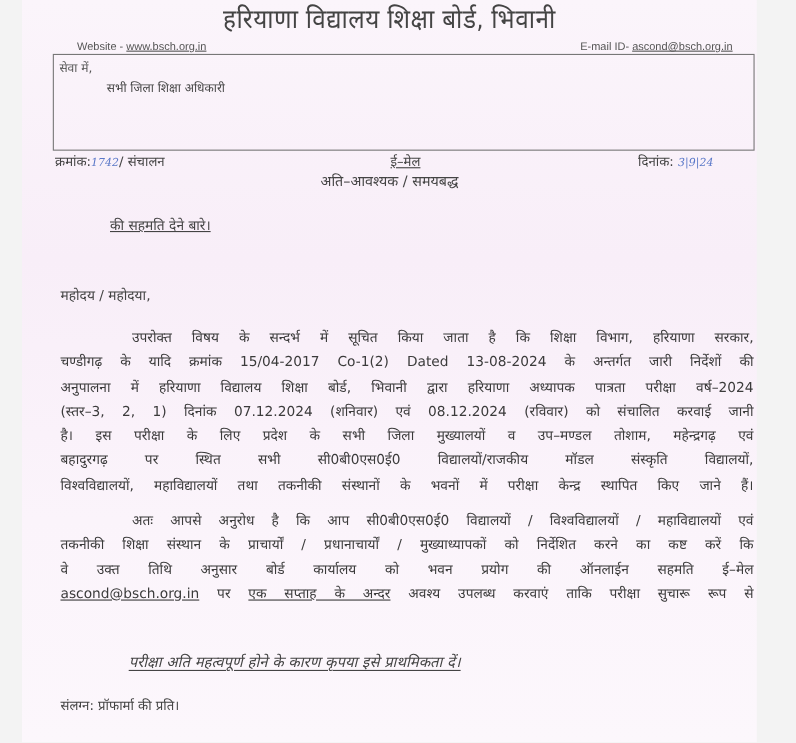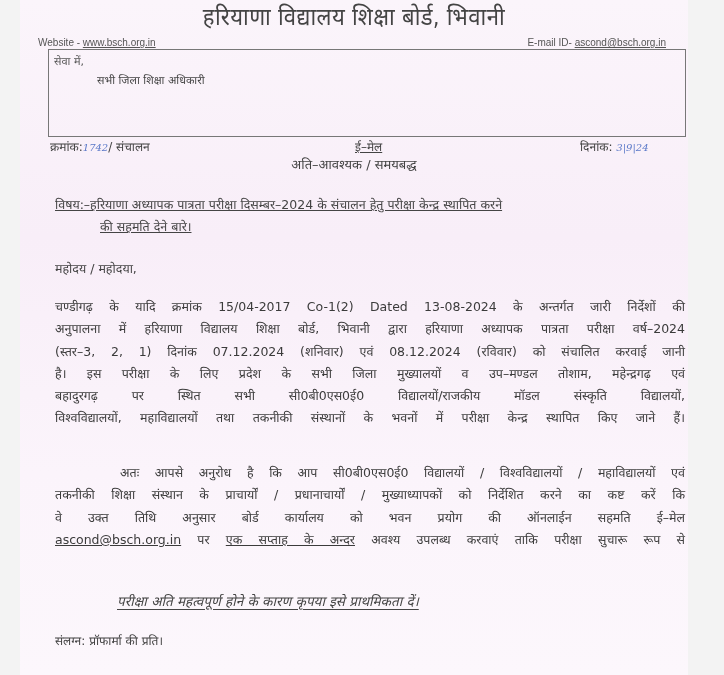--- a/index.html
+++ b/index.html
@@ -16,20 +16,21 @@
     }
     .title {
       position: absolute; left: 0; width: 668px; top: 0; text-align: center;
       font-size: 24px; color: #444; letter-spacing: 0.5px; line-height: 34px;
       font-family: "DejaVu Sans Condensed", "DejaVu Sans", sans-serif;
       transform: scaleX(0.92);
     }
     .contact {
       position: absolute; top: 37px; font-size: 10px; color: #555;
       font-family: "Liberation Sans Narrow", "Liberation Sans", sans-serif;
+      margin-left: 32px;
     }
     .contact.web { left: 18px; }
     .contact.mail { right: 22px; }
     .u { text-decoration: underline; }
     .addr-box {
       position: absolute; left: 28px; top: 49px; width: 638px; height: 88px;
       border: 1px solid #777; box-sizing: border-box; display: flex;
     }
     .addr-col { position: relative; height: 100%; box-sizing: border-box; }
     .addr-col.left { width: 313px; border-right: 1px solid #777; }
@@ -96,27 +97,27 @@
     <span style="left:305px;" class="u">ई–मेल</span>
     <span style="left:510px;margin-left:20px;">
       <span style="position:static">दिनांक:</span>
       <span style="position:static" class="hand">3|9|24</span>
     </span>
   </div>
 
   <div class="urgent">अति–आवश्यक / समयबद्ध</div>
 
   <div class="subject">
-    <span class="subj-line1">विषय:–हरियाणा अध्यापक पात्रता परीक्षा दिसम्बर–2024 के संचालन हेतु परीक्षा केन्द्र स्थापित करने</span>
     <span class="subj-line2"><span>की सहमति देने बारे।</span></span>
   </div>
 
   <div class="salutation">महोदय / महोदया,</div>
 
   <div class="para para1">
+    <span class="pl indent">उपरोक्त विषय के सन्दर्भ में सूचित किया जाता है कि शिक्षा विभाग, हरियाणा सरकार,</span>
     <span class="pl">चण्डीगढ़ के यादि क्रमांक 15/04-2017 Co-1(2) Dated 13-08-2024 के अन्तर्गत जारी निर्देशों की</span>
     <span class="pl">अनुपालना में हरियाणा विद्यालय शिक्षा बोर्ड, भिवानी द्वारा हरियाणा अध्यापक पात्रता परीक्षा वर्ष–2024</span>
     <span class="pl">(स्तर–3, 2, 1) दिनांक 07.12.2024 (शनिवार) एवं 08.12.2024 (रविवार) को संचालित करवाई जानी</span>
     <span class="pl">है। इस परीक्षा के लिए प्रदेश के सभी जिला मुख्यालयों व उप–मण्डल तोशाम, महेन्द्रगढ़ एवं</span>
     <span class="pl">बहादुरगढ़ पर स्थित सभी सी0बी0एस0ई0 विद्यालयों/राजकीय मॉडल संस्कृति विद्यालयों,</span>
     <span class="pl">विश्वविद्यालयों, महाविद्यालयों तथा तकनीकी संस्थानों के भवनों में परीक्षा केन्द्र स्थापित किए जाने हैं।</span>
   </div>
 
   <div class="para para2">
     <span class="pl indent">अतः आपसे अनुरोध है कि आप सी0बी0एस0ई0 विद्यालयों / विश्वविद्यालयों / महाविद्यालयों एवं</span>

